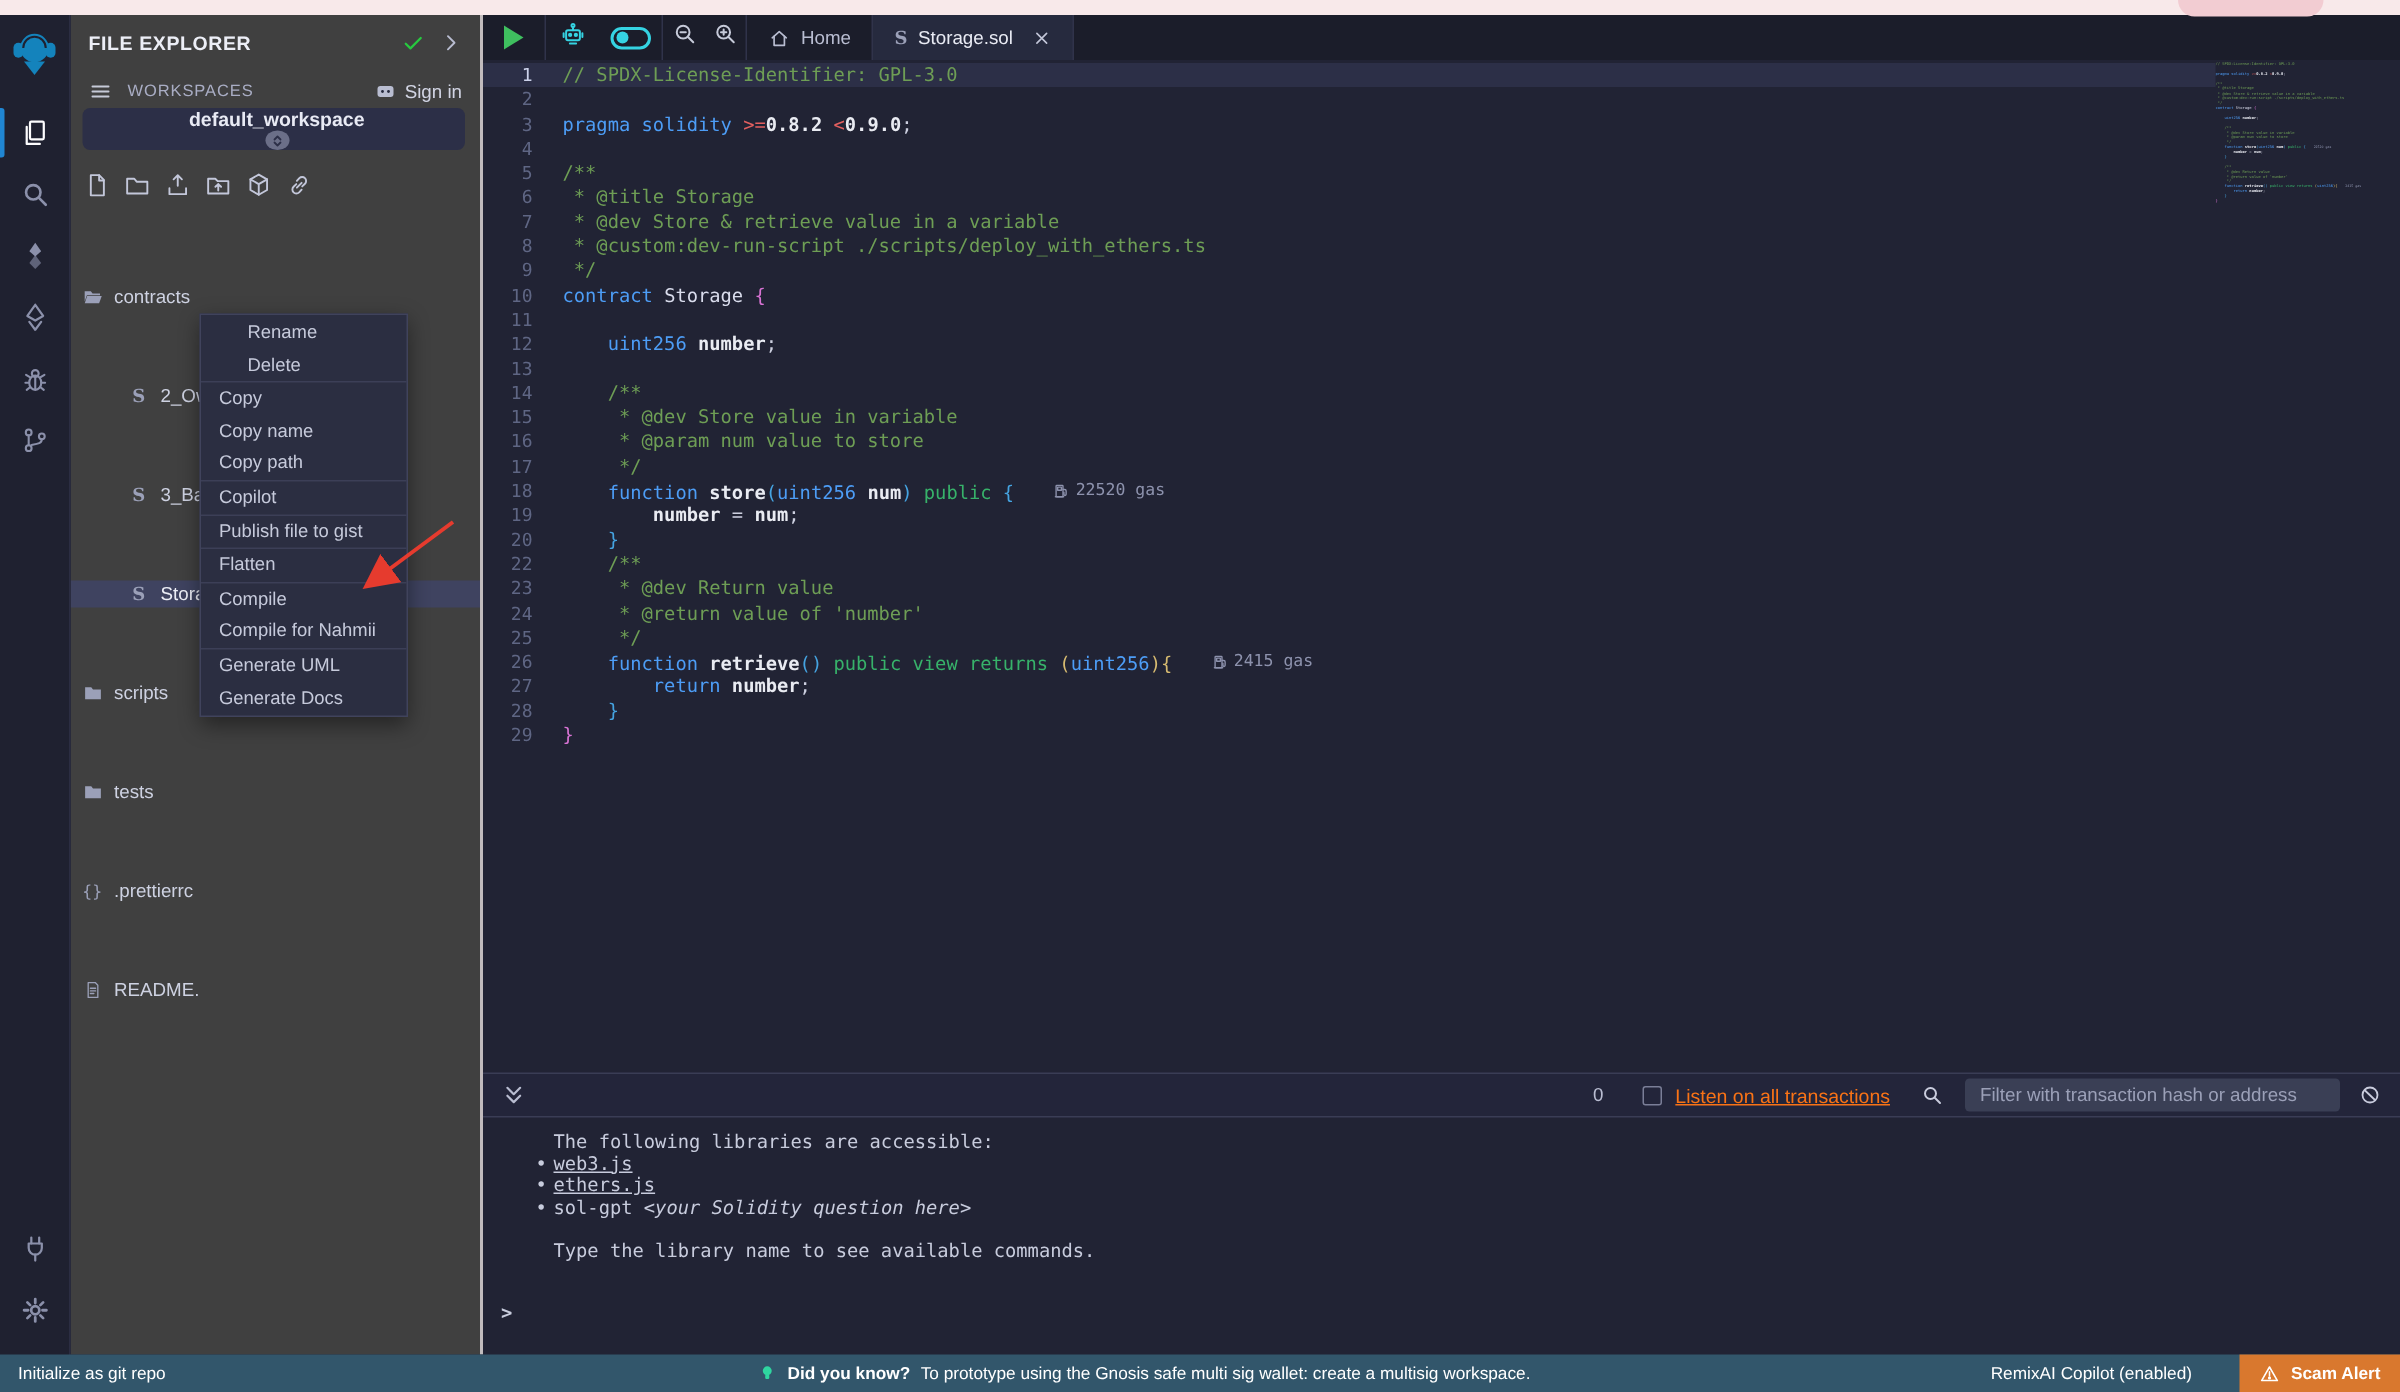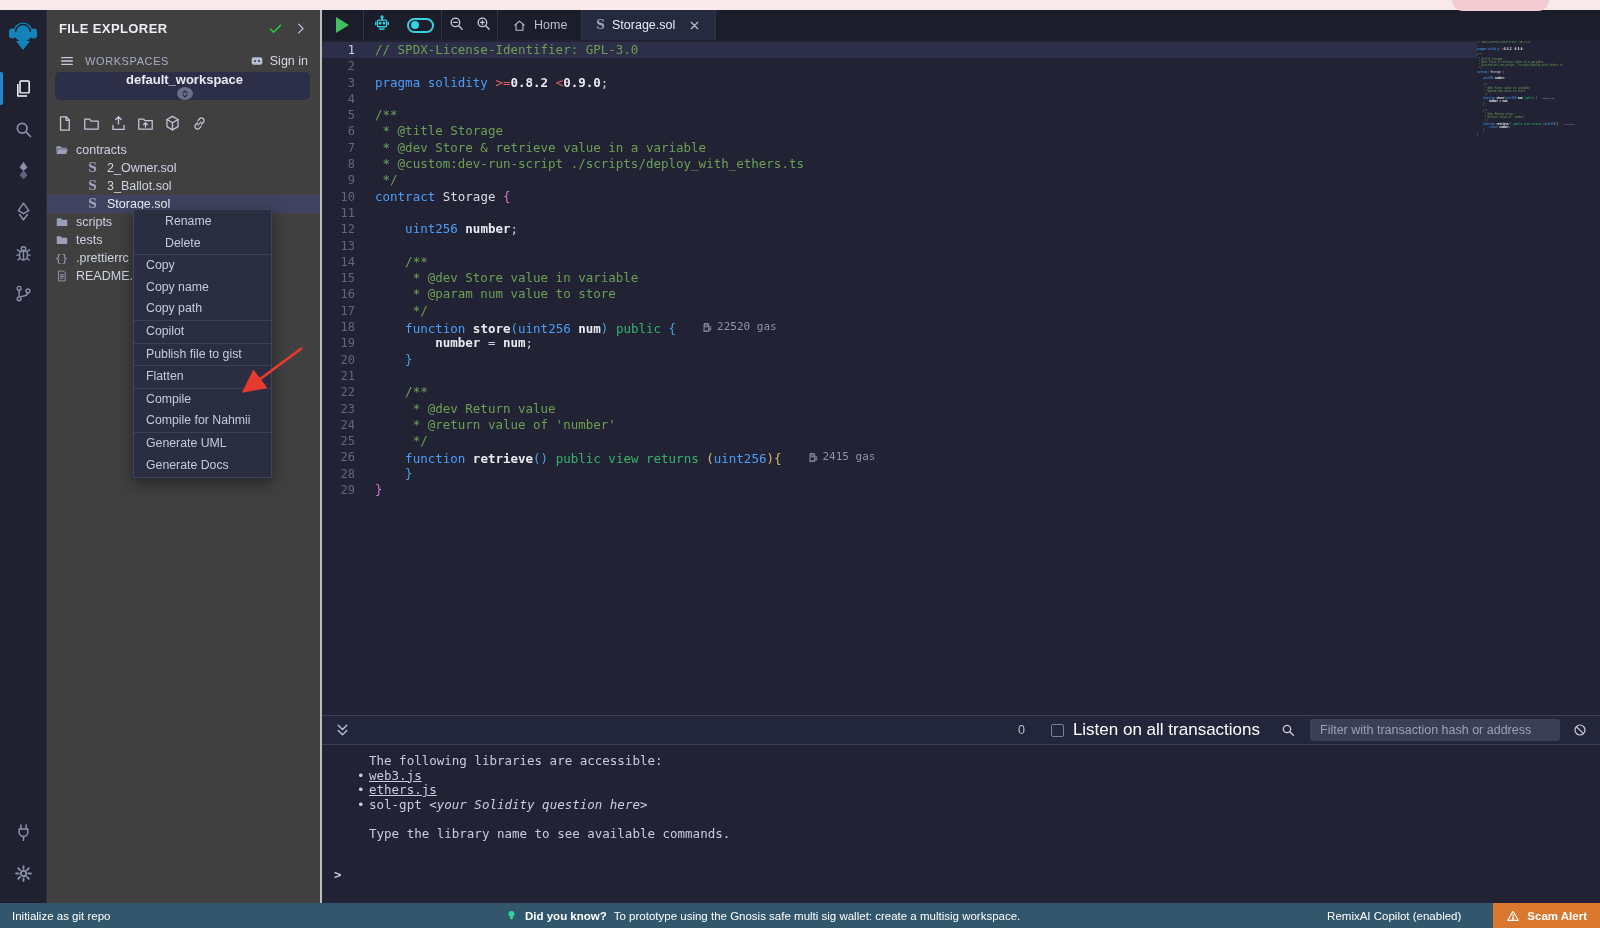--- a/index.html
+++ b/index.html
@@ -33,21 +33,21 @@
   .fp-signin { display:flex; align-items:center; gap:5px; color:#d2d5e4; font-size:12.5px; cursor:pointer; }
   .fp-signin .ic { width:16px; height:16px; color:#b9bdd1; }
   .fp-select { position:absolute; left:8px; right:10px; top:62px; height:28px; background:#2c2f47; border-radius:5px; display:flex; align-items:center; padding:0 10px 0 14px; cursor:pointer;flex-direction:column; }
   .fp-select-text { flex:1; font-size:13px; font-weight:bold; color:#e8eaf4; }
   .fp-select-caret { width:16px; height:16px; border-radius:50%; background:#6b6f88; color:#2c2f47; display:flex; align-items:center; justify-content:center; }
   .fp-select-caret svg { width:12px; height:12px; }
   .fp-tools { position:absolute; top:104px; left:8px; display:flex; gap:8px; color:#c3c7da; }
   .fp-tools .tool { width:19px; height:19px; cursor:pointer; }
   .fp-tools .tool svg { width:19px; height:19px; }
   .fp-tree { position:absolute; top:131px; left:0; right:0; }
-  .trow { height:18px; display:flex; align-items:center; font-size:12.5px; color:#ced2e2; cursor:pointer; white-space:nowrap; }
+  .trow { height:18px; display:flex; align-items:center; font-size:12.5px; color:#ced2e2; cursor:pointer; white-space:nowrap;margin-top:48px; }
   .trow.sel { background:#3f4360; color:#eceef6; }
   .trow .ti { width:15px; height:15px; margin-right:7px; color:#9ba0b8; flex:0 0 auto; display:flex; align-items:center; justify-content:center; }
   .trow .ti svg { width:14px; height:14px; }
   .trow .ti.sfile { font-family:"DejaVu Serif", serif; font-size:12px; font-weight:bold; color:#9ba0b8; }
   .trow .ti.braces { font-family:"DejaVu Sans Mono", monospace; font-size:11px; color:#9ba0b8; }
 
   
   .splitter { position:absolute; left:320px; top:10px; bottom:25px; width:2px; background:#ddd6d6; opacity:.85; z-index:15; }
 
   
@@ -92,21 +92,21 @@
   .minimap { position:absolute; left:1155px; top:1px; width:112px; height:140px; overflow:hidden; }
   .mm { transform:scale(0.2); transform-origin:0 0; width:560px; }
   .mm .cl { width:560px; }
 
   
   .terminal { position:absolute; left:322px; right:0; top:715px; bottom:25px; background:#212334; z-index:5; }
   .term-head { height:30px; background:#23253a; border-top:1px solid #3a3d55; border-bottom:1px solid #3a3d55; display:flex; align-items:center; padding:0 12px; }
   .th-chevs { width:17px; height:17px; color:#b9bdd1; cursor:pointer; }
   .th-count { margin-left:auto; color:#b9bdd1; font-size:12.5px; }
   .th-cb { width:13px; height:13px; border:1.5px solid #7a7e97; border-radius:2px; margin-left:26px; cursor:pointer; }
-  .th-listen { margin-left:9px; color:#ffffff; font-size:17px; }
+  .th-listen { margin-left:9px; color:#f97316; font-size:13px;text-decoration:underline; }
   .th-search { width:16px; height:16px; color:#c9ccdd; margin-left:20px; cursor:pointer; }
   .th-input { margin-left:14px; width:250px; height:22px; background:#3a3f55; border:none; border-radius:3px; color:#dfe2ee; font-size:12.5px; padding:0 10px; font-family:"Liberation Sans", sans-serif; outline:none; }
   .th-input::placeholder { color:#9ba0b8; }
   .th-ban { width:16px; height:16px; color:#c9ccdd; margin-left:12px; cursor:pointer; }
   .term-body { padding:9px 0 0 12px; font-family:"DejaVu Sans Mono", monospace; font-size:12.5px; color:#c8ccdd; }
   .tline { line-height:14.5px; padding-left:23px; }
   .tline.msg { padding-left:35px; }
   .tline .bdot { display:inline-block; width:12px; }
   .tline a { color:#c8ccdd; text-decoration:underline; cursor:pointer; }
   .tline .ital { font-style:italic; }
@@ -484,24 +484,20 @@
         </div>
         <div class="cl">
           <span class="ln">19</span>
           <span class="ct"><span class="tk-p">        </span><span class="tk-w">number</span><span class="tk-p"> = </span><span class="tk-w">num</span><span class="tk-p">;</span></span>
         </div>
         <div class="cl">
           <span class="ln">20</span>
           <span class="ct"><span class="tk-p">    </span><span class="tk-b">}</span></span>
         </div>
         <div class="cl">
-          <span class="ln">21</span>
-          <span class="ct"></span>
-        </div>
-        <div class="cl">
           <span class="ln">22</span>
           <span class="ct"><span class="tk-p">    </span><span class="tk-c">/**</span></span>
         </div>
         <div class="cl">
           <span class="ln">23</span>
           <span class="ct"><span class="tk-c">     * @dev Return value</span></span>
         </div>
         <div class="cl">
           <span class="ln">24</span>
           <span class="ct"><span class="tk-c">     * @return value of 'number'</span></span>
@@ -511,20 +507,24 @@
           <span class="ct"><span class="tk-c">     */</span></span>
         </div>
         <div class="cl">
           <span class="ln">26</span>
           <span class="ct"><span class="tk-p">    </span><span class="tk-k">function</span><span class="tk-p"> </span><span class="tk-w">retrieve</span><span class="tk-b">()</span><span class="tk-p"> </span><span class="tk-g">public</span><span class="tk-p"> </span><span class="tk-g">view</span><span class="tk-p"> </span><span class="tk-g">returns</span><span class="tk-p"> </span><span class="tk-y">(</span><span class="tk-k">uint256</span><span class="tk-y">){</span><span class="gasb"><span class="ic" style="display: inline-flex;"><svg viewBox="0 0 24 24" fill="none" stroke="currentColor" stroke-width="2" stroke-linecap="round" stroke-linejoin="round">
                   <rect x="4.5" y="3.5" width="10" height="16.5" rx="1"></rect>
                   <rect x="6.8" y="6" width="5.4" height="4.5"></rect>
                   <path d="M14.5 9.5h2.6a2 2 0 012 2v5a1.6 1.6 0 01-3.2 0v-3"></path>
                   <path d="M3.5 20h12"></path>
                 </svg></span><span>2415 gas</span></span></span>
+        </div>
+        <div class="cl">
+          <span class="ln">27</span>
+          <span class="ct"><span class="tk-p">        </span><span class="tk-k">return</span><span class="tk-p"> </span><span class="tk-w">number</span><span class="tk-p">;</span></span>
         </div>
         <div class="cl">
           <span class="ln">28</span>
           <span class="ct"><span class="tk-p">    </span><span class="tk-b">}</span></span>
         </div>
         <div class="cl">
           <span class="ln">29</span>
           <span class="ct"><span class="tk-m">}</span></span>
         </div>
       </div>

